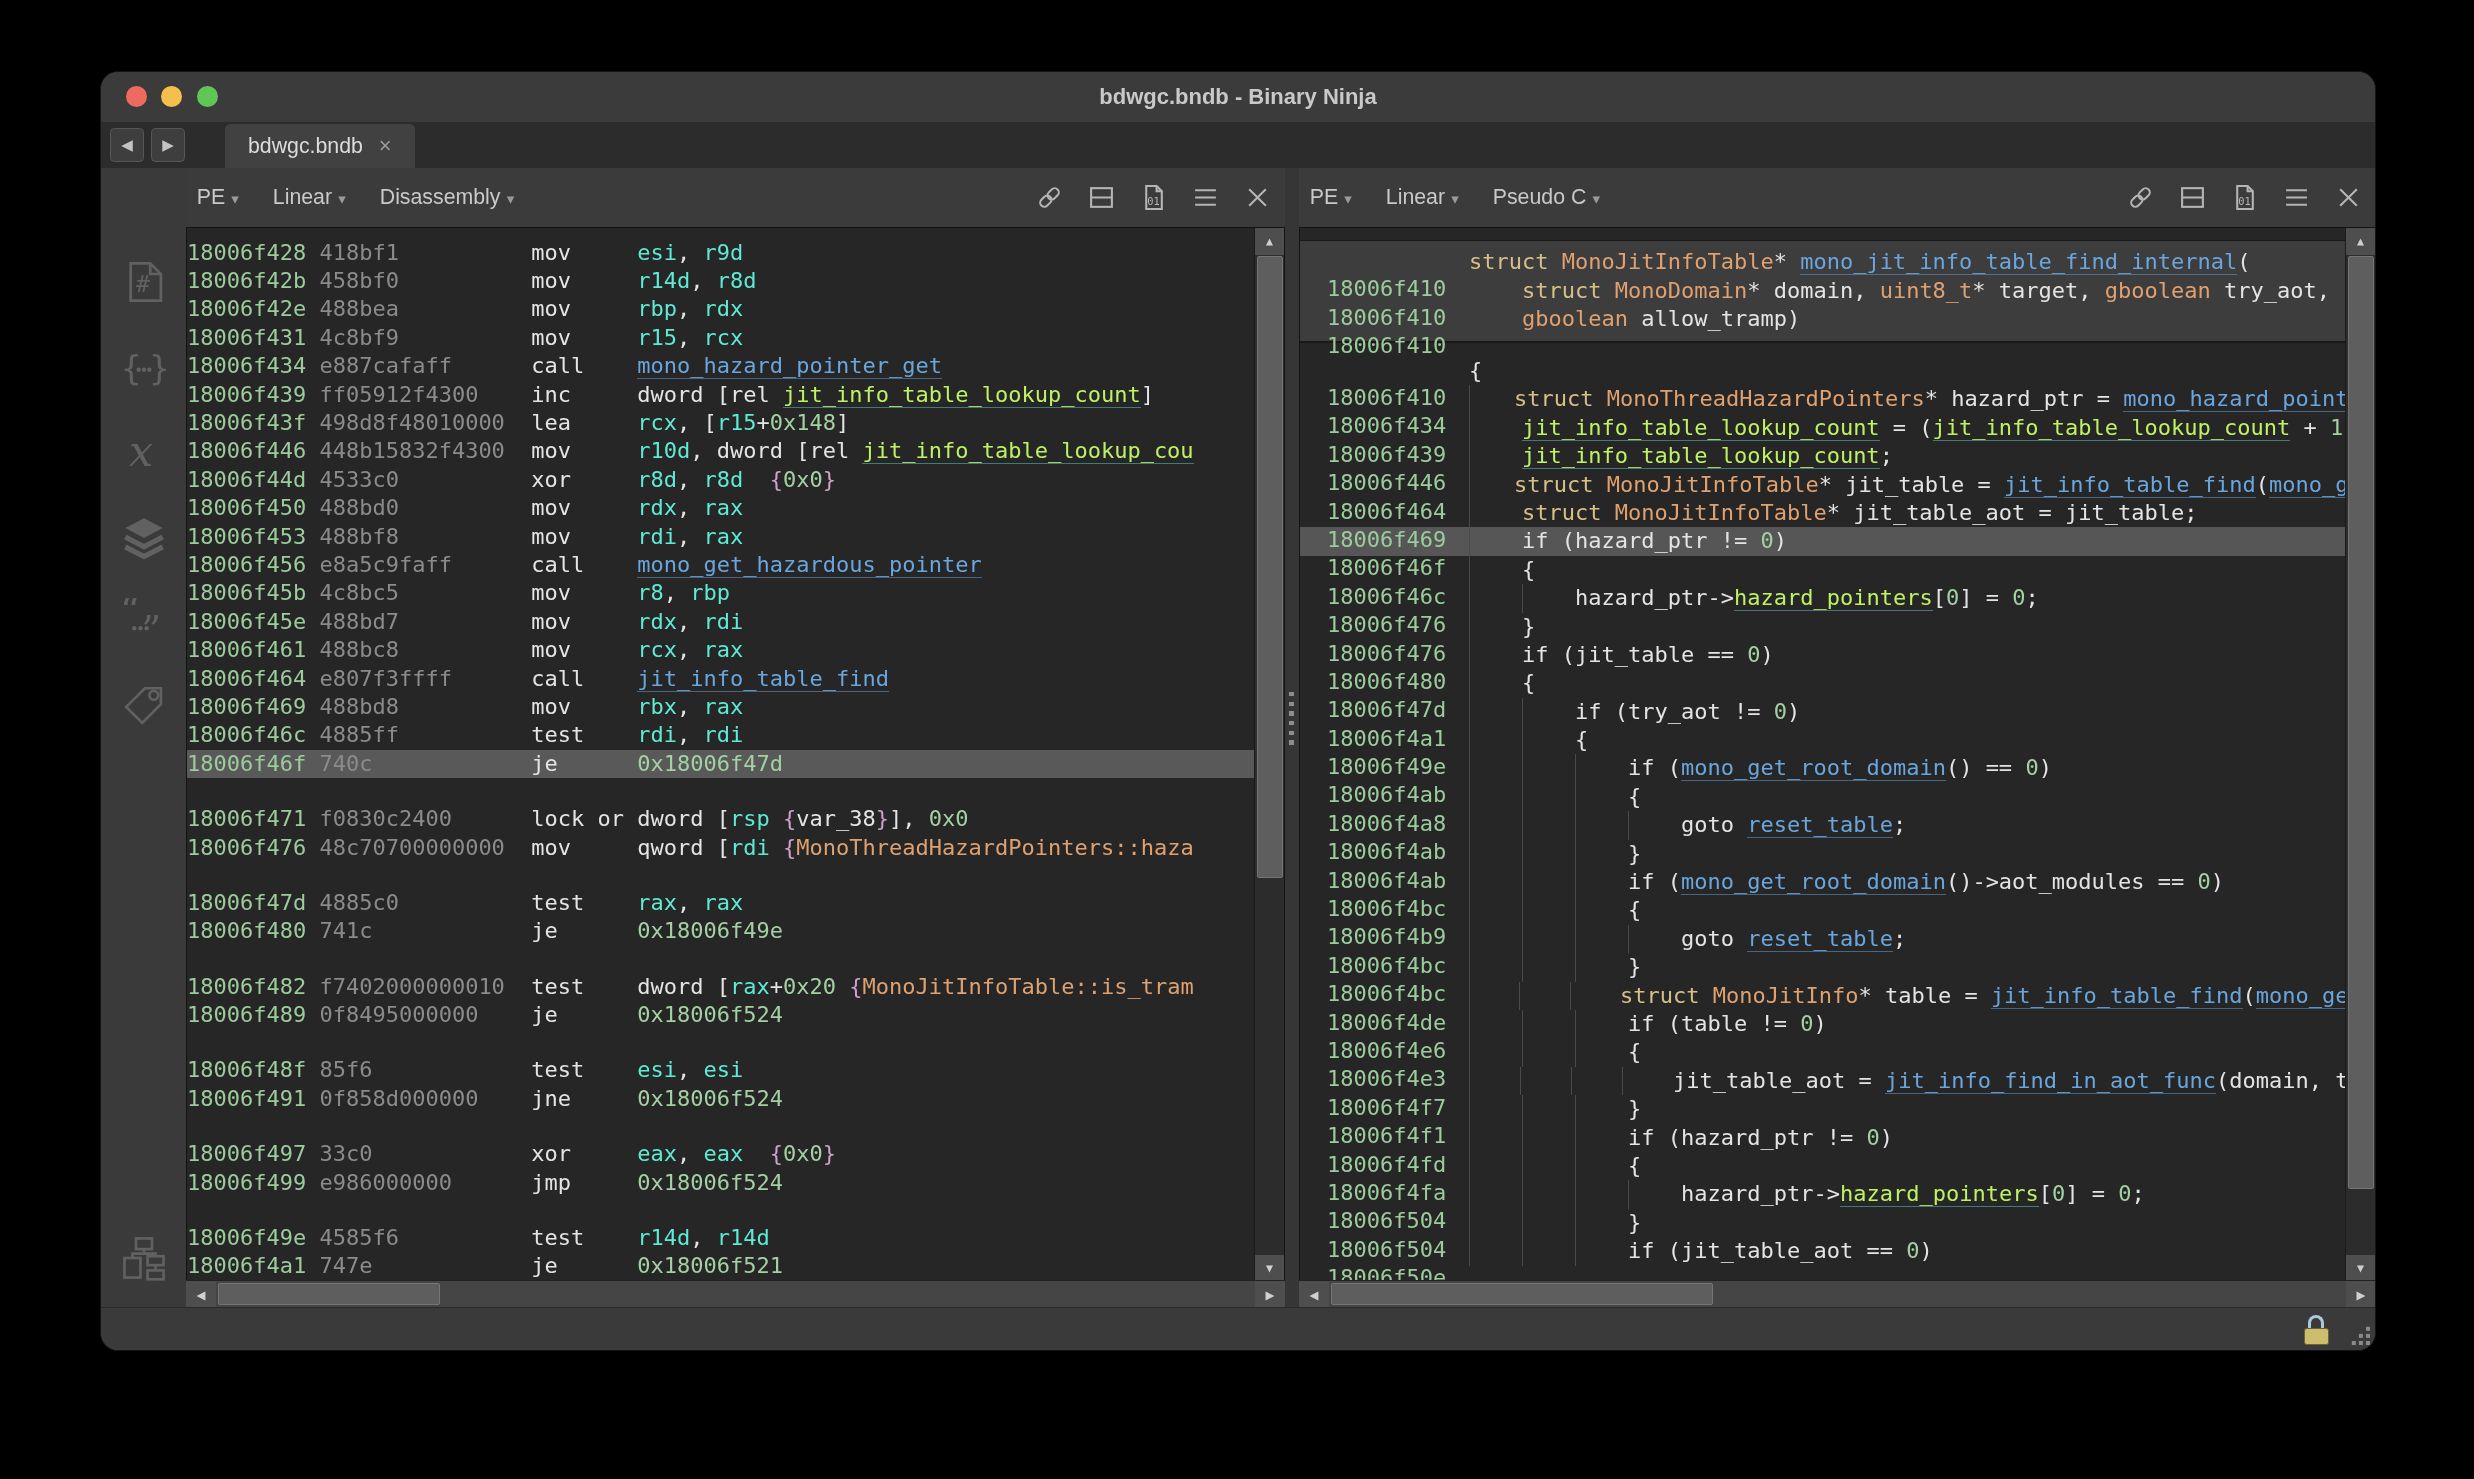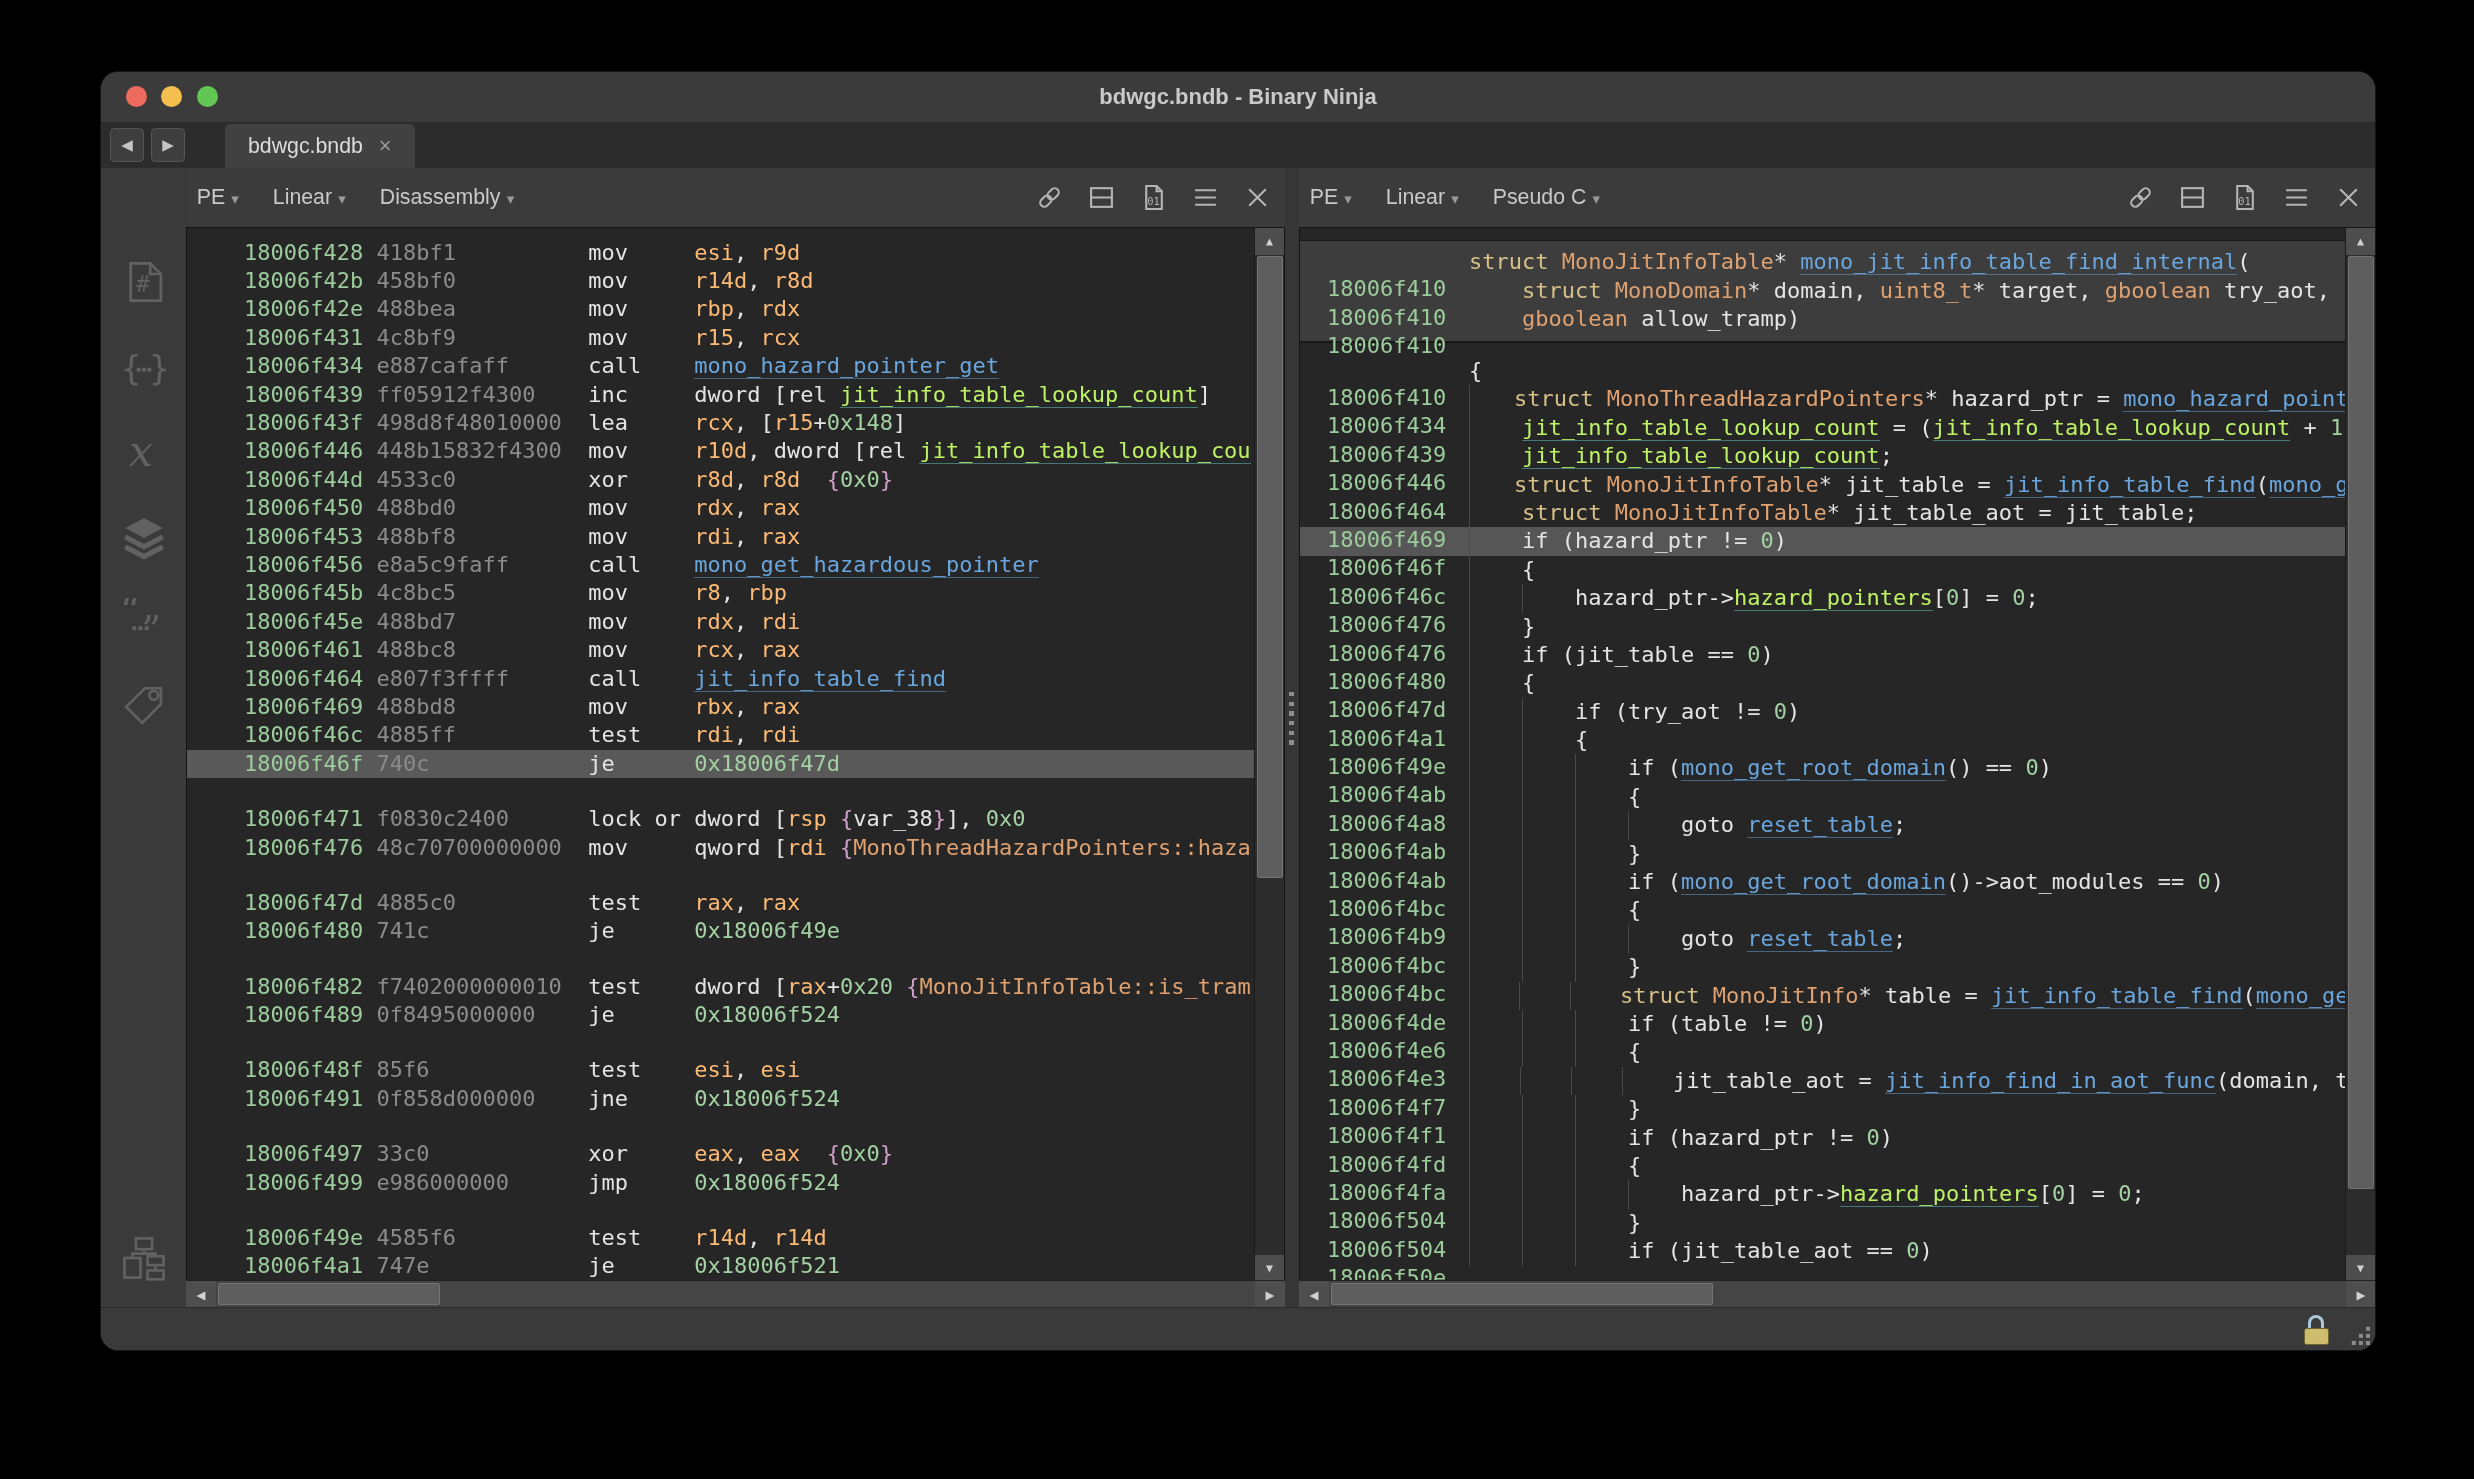--- a/index.html
+++ b/index.html
@@ -69,42 +69,42 @@
   .hthumb { position:absolute; top:1.8px; height:22px; background:#5e5e5e;
             border:0.9px solid #757575; border-radius:1.8px; }
 
   
   .divider { position:absolute; left:1184px; top:96px; bottom:43px; width:14.2px; background:#363636; }
   .divider .dots { position:absolute; left:4.4px; top:46%; }
   .divider .dots i { display:block; width:4.4px; height:4.4px; background:#8d8d8d; margin-bottom:5.3px; }
 
   
   .dlist { position:absolute; left:0; top:10.7px; width:100%; }
-  .drow { display:flex; height:28.4px; line-height:28.4px; white-space:pre; padding-left:57px; }
+  .drow { display:flex; height:28.4px; line-height:28.4px; white-space:pre; }
   .drow.hl { background:#595959; }
   .gap { height:27px; }
   .drow .a { flex:none; width:10ch; color:#9ccc9c; }
   .drow .b { flex:none; width:16ch; color:#8b8b8b; }
   .drow .m { flex:none; width:8ch;  color:#e4e4e4; }
   .drow .o { flex:none; }
 
   
   .sigband { position:absolute; left:0; top:12.4px; width:100%; background:#3d3d3d;
              border-top:1.8px solid #191919; border-bottom:2.7px solid #191919; padding:7.1px 0; }
   .clist { position:absolute; left:0; top:129px; width:100%; }
   .crow { display:flex; height:28.4px; line-height:28.4px; white-space:pre; padding-left:27px; }
   .crow.hl { background:#565656; }
   .crow .a { flex:none; width:142px; color:#9ccc9c;margin-top:27px; }
   .guide { display:inline-block; width:53px; height:28.4px; border-left:0.9px solid #4a4a4a;
            vertical-align:top; }
   .noguides .guide { border-left-color:transparent; }
 
   
   .tk-w { color:#e4e4e4; }
-  .tk-r { color:#fdba74; }
+  .tk-r { color:#5eead4; }
   .tk-n { color:#a3d1a3; }
   .tk-f { color:#6aa6dd; border-bottom:0.9px solid rgba(106,166,221,.5); }
   .tk-d { color:#bef264; border-bottom:0.9px solid rgba(99,201,201,.5); }
   .tk-t { color:#dfa170; }
   .tk-k { color:#d7c088; }
   .tk-b { color:#cfa0c9; }
 
   
   .statusbar { position:absolute; left:0; bottom:0; width:100%; height:43px; background:#3a3a3a;
                border-top:0.9px solid #2a2a2a; }

